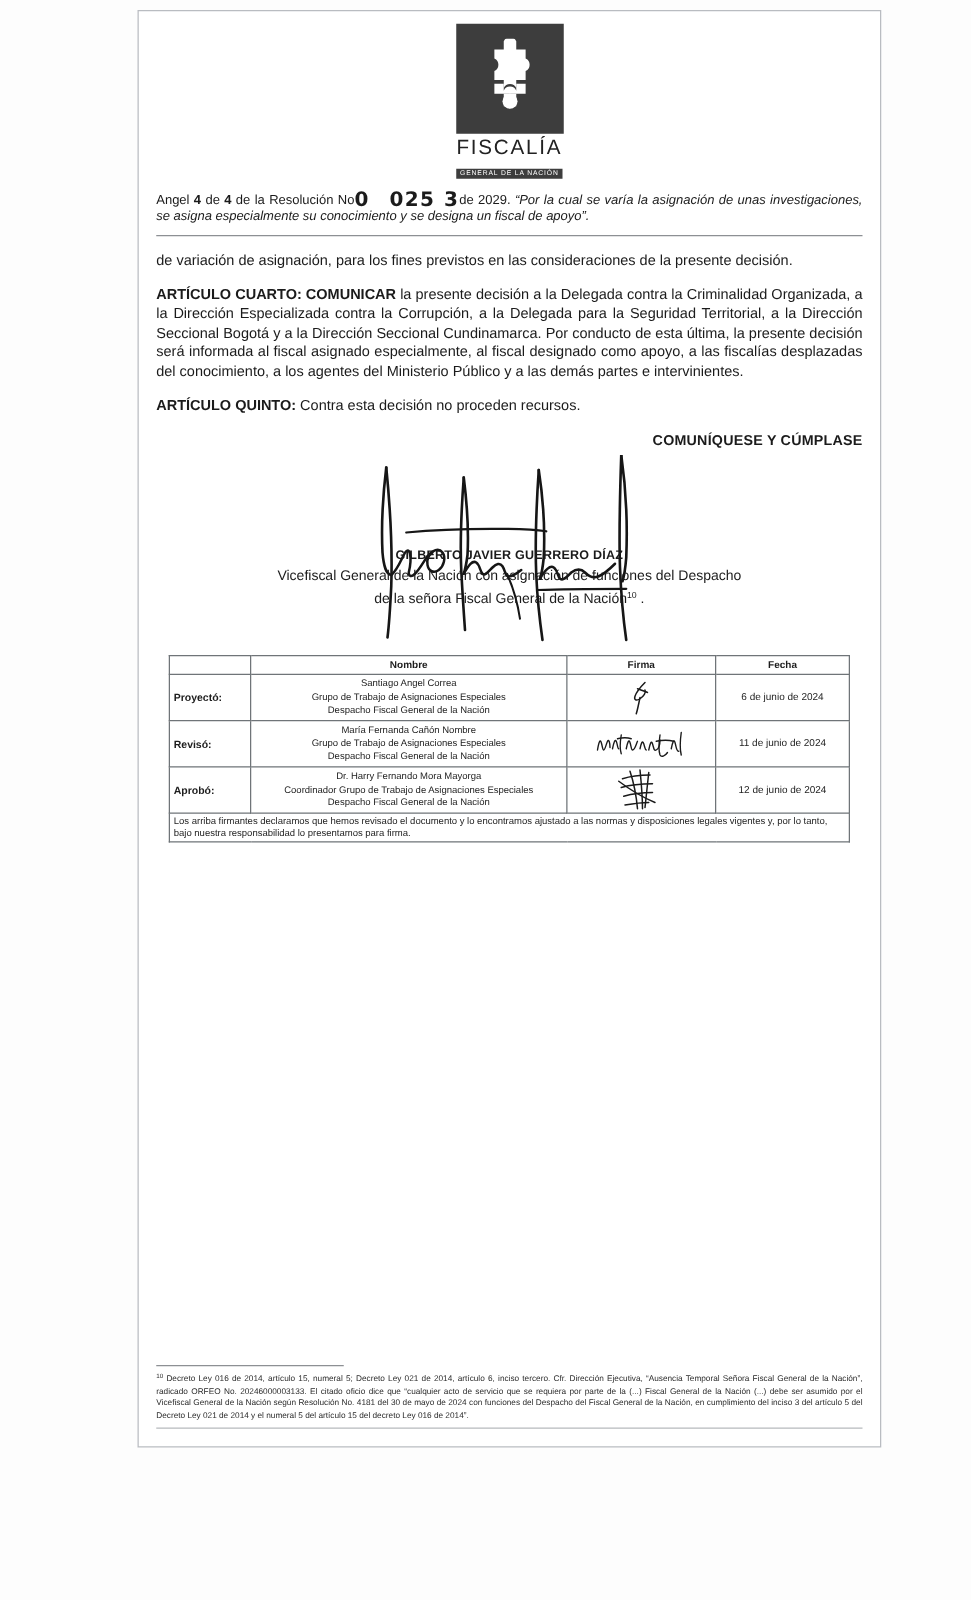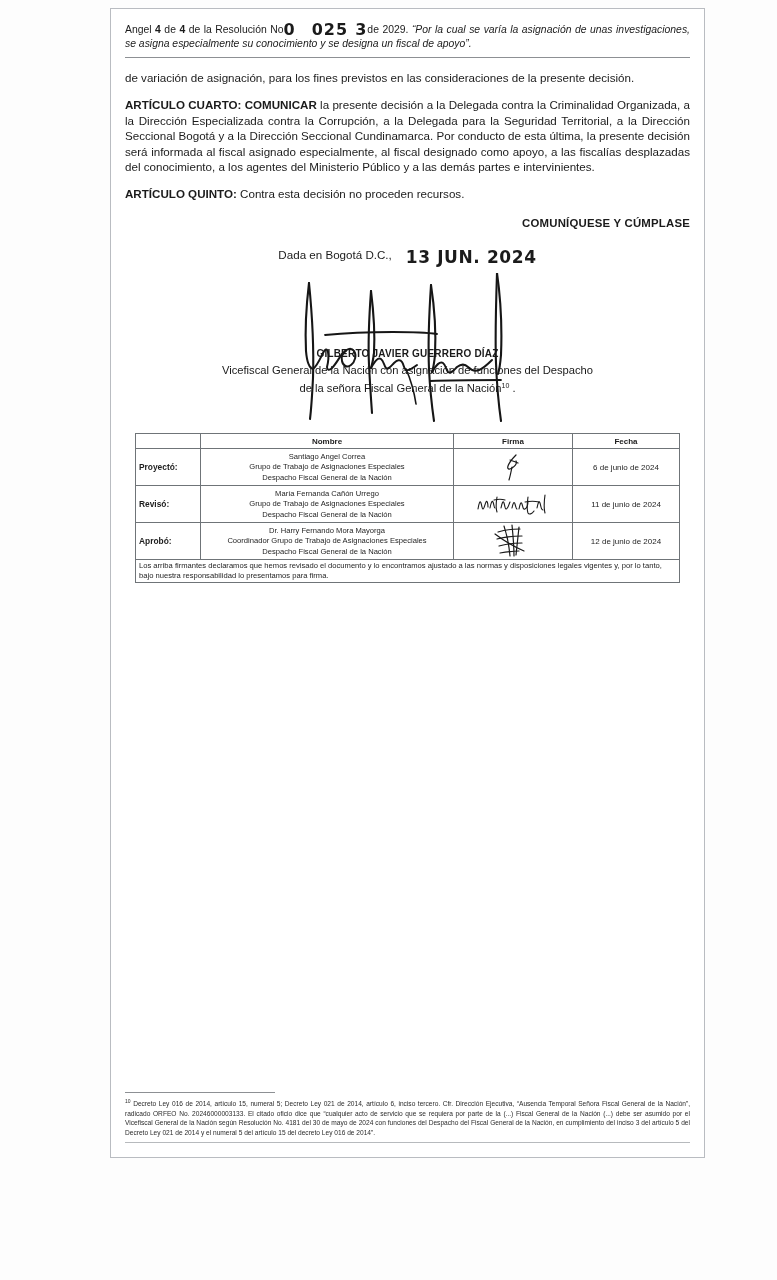--- a/index.html
+++ b/index.html
@@ -238,39 +238,50 @@
     margin-top:5px;
   }
 </style>
 </head>
 <body>
 
 <div id="scan">
   <div id="page">
     <div class="inner">
 
+      <div class="logo-wrap">
+        <div class="logo">
+          <div class="logo-sq">
+            <svg class="puzzle" width="52" height="64" viewBox="0 0 52 64">
+              <path fill="#ffffff" d="M21,2 a5.5,5.5 0 0 1 10,0 v6.5 h7.5 v7.2 a5.5,5.5 0 0 1 0,10 v7.2 h-7.5 v6.5 a5.5,5.5 0 0 0 -10,0 v-6.5 h-7.5 v-7.2 a5.5,5.5 0 0 0 0,-10 v-7.2 h7.5 z"></path>
+              <path fill="#ffffff" d="M13.5,36 h7.5 v5.6 a5.4,5.4 0 0 1 10,0 v-5.6 h7.5 v8 h-25 z"></path>
+              <circle fill="#ffffff" cx="26" cy="50" r="6"></circle>
+              <rect fill="#ffffff" x="21" y="44" width="10" height="10"></rect>
+            </svg>
+          </div>
+          <div class="logo-name">FISCALÍA</div>
+          <div class="logo-sub">GENERAL DE LA NACIÓN</div>
+        </div>
+      </div>
 
       <div class="hdr">
         <span>Angel </span><b>4</b><span> de </span><b>4</b><span> de la Resolución No</span><span class="stampnum">0</span><span class="stamp-gap"></span><span class="stampnum">025 3</span><span>de 2029. </span><i>“Por la cual se varía la asignación de unas investigaciones, se asigna especialmente su conocimiento y se designa un fiscal de apoyo”.</i>
         <hr class="rule">
       </div>
 
       <div class="body-text">
 
         <p>de variación de asignación, para los fines previstos en las consideraciones de la presente decisión.</p>
 
         <p><b>ARTÍCULO CUARTO: COMUNICAR</b><span> la presente decisión a la Delegada contra la Criminalidad Organizada, a la Dirección Especializada contra la Corrupción, a la Delegada para la Seguridad Territorial, a la Dirección Seccional Bogotá y a la Dirección Seccional Cundinamarca. Por conducto de esta última, la presente decisión será informada al fiscal asignado especialmente, al fiscal designado como apoyo, a las fiscalías desplazadas del conocimiento, a los agentes del Ministerio Público y a las demás partes e intervinientes.</span></p>
 
         <p><b>ARTÍCULO QUINTO:</b><span> Contra esta decisión no proceden recursos.</span></p>
 
         <div class="comuniquese">COMUNÍQUESE Y CÚMPLASE</div>
 
-        <div class="dada">
-          <span class="lbl">Dada en Bogotá D.C.,</span><span class="datestamp">13 JUN. 2024</span>
-        </div>
       </div>
 
       <div class="sigblock">
         <svg class="sigimg" viewBox="0 0 300 150">
           <g fill="none" stroke="#161616" stroke-linecap="round" stroke-linejoin="round">
             <path stroke-width="2.1" d="M44,10 C47,40 49,75 48,105 C47,125 46,138 45,146"></path>
             <path stroke-width="2.1" d="M44,10 C41,35 40,58 41,78 C42,90 44,95 48,96"></path>
             <path stroke-width="2.0" d="M48,96 C52,93 55,86 58,80 C60,76 62,75 63,79 C64,84 63,90 62,94 C62,97 64,98 67,95 C71,91 74,85 77,81"></path>
             <path stroke-width="2.0" d="M77,81 C81,76 86,74 89,78 C92,82 90,89 86,92 C82,95 78,93 77,88 C76,84 78,80 81,78"></path>
             <path stroke-width="1.8" d="M60,62 C80,60 105,59 128,59 C150,59 165,60 172,61"></path>
@@ -318,21 +329,21 @@
                     <path d="M14,8 C17,9 20,10 22,11"></path>
                     <path d="M16,15 C15,20 14,25 13,28"></path>
                   </g>
                 </svg>
               </td>
               <td class="fecha">6 de junio de 2024</td>
             </tr>
             <tr>
               <td class="role">Revisó:</td>
               <td class="nombre">
-                <span>María Fernanda Cañón Urrego</span><br>
+                <span>María Fernanda Cañón Nombre</span><br>
                 <span>Grupo de Trabajo de Asignaciones Especiales</span><br>
                 <span>Despacho Fiscal General de la Nación</span>
               </td>
               <td class="firma">
                 <svg class="firma-svg" width="76" height="26" viewBox="0 0 76 26">
                   <g fill="none" stroke="#1a1a1a" stroke-width="1.1" stroke-linecap="round">
                     <path d="M3,18 C4,12 5,9 6,12 C7,15 7,18 8,18 C9,18 10,13 11,11 C12,9 13,12 13,16"></path>
                     <path d="M15,17 C16,12 17,9 18,11 C19,13 19,17 20,17"></path>
                     <path d="M22,6 C21,12 21,18 22,21"></path>
                     <path d="M19,9 C23,8 27,8 30,9"></path>

